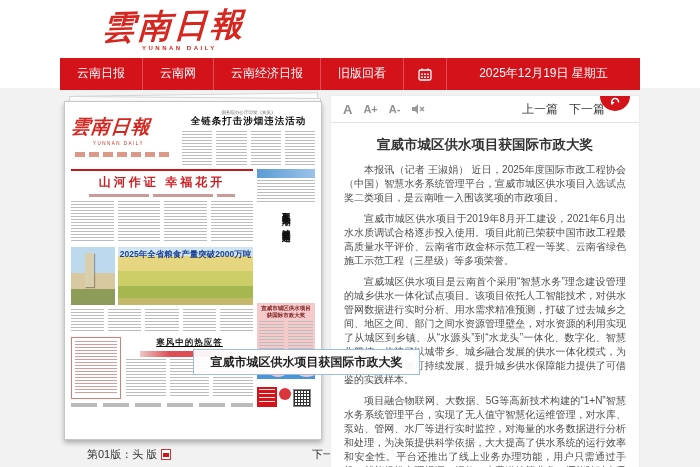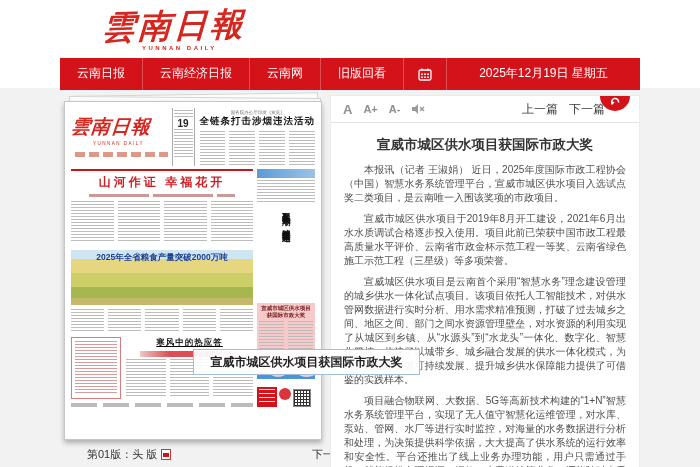--- a/index.html
+++ b/index.html
@@ -67,21 +67,21 @@
   .cols { display:flex; gap:4px; }
   .cols > div { flex:1; }
   .paper-body { position:relative; margin-top:3px; }
   .pb-left { margin-right:62px; }
   .red-rule { height:2px; background:#c8161d; margin:2px 0 3px; }
   .head-main {
     font-size:12px; font-weight:bold; color:#cf1d22; text-align:center;
     letter-spacing:3px; white-space:nowrap;
   }
   .subline { height:3px; margin:3px 18px 4px; background:repeating-linear-gradient(to right,#c99 0 60px, transparent 60px 64px); }
-  .photo-row { display:flex; gap:3px; margin:4px 0; height:58px;flex-direction:column; }
+  .photo-row { display:flex; gap:3px; margin:4px 0; height:58px; }
   .photo-small { width:44px; position:relative; overflow:hidden;
     background:linear-gradient(180deg,#bcd9ee 0 45%,#d8c9a0 45% 72%,#8e9c5a 72%); }
   .photo-small .monu { position:absolute; left:14px; top:6px; width:9px; height:34px; background:#d9cfae; box-shadow:1px 1px 1px rgba(0,0,0,.3); }
   .photo-big { flex:1; position:relative; overflow:hidden;
     background:linear-gradient(180deg,#cfe5f2 0 16%,#e5d67f 16% 42%,#ccce68 42% 68%,#a7b74f 68% 88%,#c4b86a 88%); }
   .photo-title { position:relative; z-index:2; font-size:8.5px; font-weight:bold; color:#1c3f93; text-align:center; padding-top:2px; white-space:nowrap; }
   .bottom-row { display:flex; gap:5px; margin-top:4px; height:62px;text-decoration:underline; }
   .redbox { width:50px; border:1px solid #d87b7b; padding:3px; }
   .bot-center { flex:1; }
   .head-bot { font-size:8.5px; font-weight:bold; color:#222; text-align:center; letter-spacing:1px; white-space:nowrap; }
@@ -155,22 +155,22 @@
 
 <div class="main-bg"></div>
 
 <div class="site-header">
   <div class="logo-main">雲南日報</div>
   <div class="logo-sub">YUNNAN DAILY</div>
 </div>
 
 <div class="topnav">
   <div class="nav-item">云南日报</div>
+  <div class="nav-item">云南网</div>
   <div class="nav-item">云南经济日报</div>
-  <div class="nav-item">云南网</div>
   <div class="nav-item">旧版回看</div>
   <div class="nav-cal">
     <svg width="14" height="13" viewBox="0 0 14 13">
       <rect x="1" y="2" width="12" height="10" rx="1.5" fill="none" stroke="#fff" stroke-width="1.3"></rect>
       <line x1="4" y1="0.5" x2="4" y2="3" stroke="#fff" stroke-width="1.3"></line>
       <line x1="10" y1="0.5" x2="10" y2="3" stroke="#fff" stroke-width="1.3"></line>
       <rect x="3" y="5.5" width="2" height="1.4" fill="#fff"></rect>
         <rect x="6" y="5.5" width="2" height="1.4" fill="#fff"></rect>
         <rect x="9" y="5.5" width="2" height="1.4" fill="#fff"></rect>
       <rect x="3" y="8.5" width="2" height="1.4" fill="#fff"></rect>
@@ -184,25 +184,20 @@
 <div class="paper-wrap">
   <div class="sheet s1"></div>
   <div class="sheet s2"></div>
   <div class="paper">
     <div class="mast">
       <div class="mast-logo">
         <div class="m1">雲南日報</div>
         <div class="m2">YUNNAN DAILY</div>
         <div class="m3"></div>
       </div>
-      <div class="mast-date">
-        <div class="fl" style="height:8px"></div>
-        <div class="d">19</div>
-        <div class="fl" style="height:30px"></div>
-      </div>
       <div class="mast-head">
         <div class="kicker">国务院办公厅印发《意见》</div>
         <div class="head-top">全链条打击涉烟违法活动</div>
         <div class="cols" style="margin-top:3px; height:34px">
           <div class="fl"></div>
             <div class="fl"></div>
             <div class="fl"></div>
             <div class="fl"></div>
         </div>
       </div>

